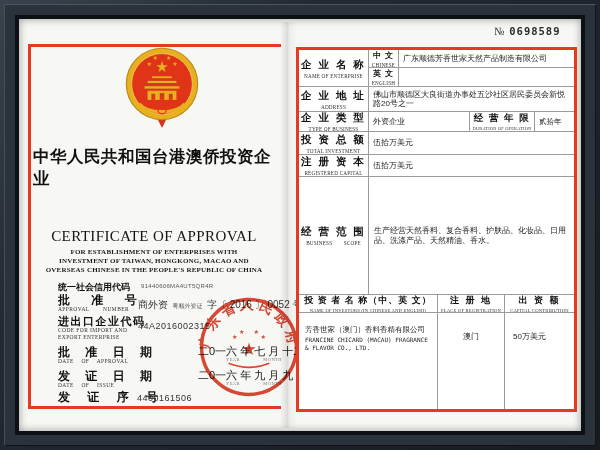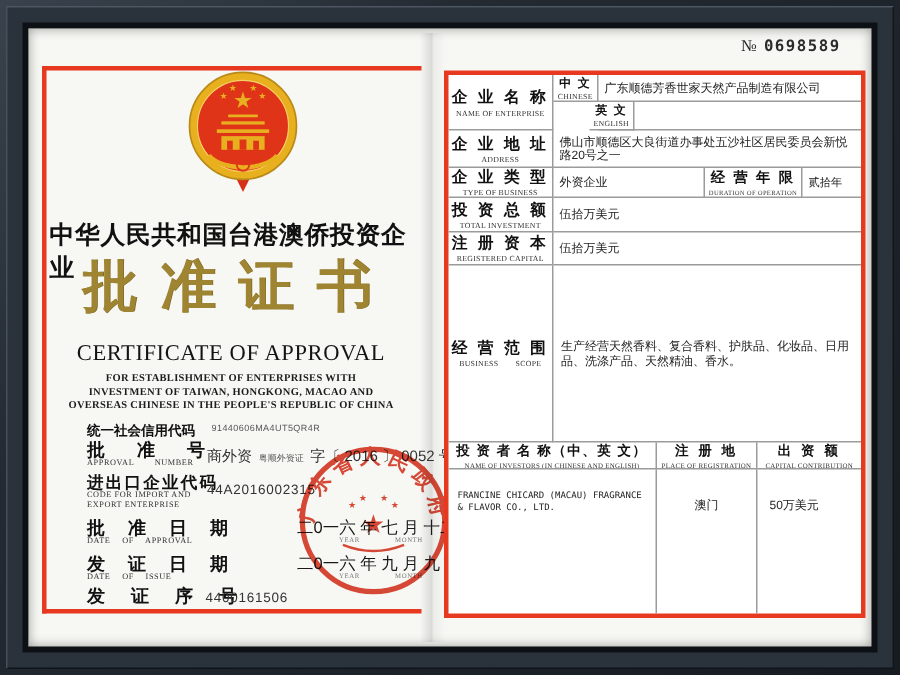--- a/index.html
+++ b/index.html
@@ -78,21 +78,20 @@
     <rect x="27" y="53" width="46" height="3.2" fill="#e8b01e"></rect>
     <rect x="31" y="59" width="38" height="12" fill="#e8b01e"></rect>
     <rect x="36" y="63" width="5" height="8" fill="#e03418"></rect>
     <rect x="47" y="62" width="6" height="9" fill="#e03418"></rect>
     <rect x="59" y="63" width="5" height="8" fill="#e03418"></rect>
     <path d="M20,76 C32,90 68,90 80,76" fill="none" stroke="#e8b01e" stroke-width="4"></path>
     <circle cx="50" cy="84" r="5.5" fill="none" stroke="#e03418" stroke-width="1.6"></circle>
   </svg>
 
   <div class="abs title-cn">中华人民共和国台港澳侨投资企业</div>
-  <div class="abs title-big">批准证书</div>
   <div class="abs title-en">CERTIFICATE OF APPROVAL</div>
   <div class="abs subt" style="top:248px">FOR ESTABLISHMENT OF ENTERPRISES WITH</div>
   <div class="abs subt" style="top:257px">INVESTMENT OF TAIWAN, HONGKONG, MACAO AND</div>
   <div class="abs subt" style="top:266px">OVERSEAS CHINESE IN THE PEOPLE'S REPUBLIC OF CHINA</div>
 
   <div class="abs flabel" style="left:58px;top:281px;font-size:9px;">统一社会信用代码</div>
   <div class="abs fval" style="left:141px;top:283px;font-size:6px;color:#555;letter-spacing:.3px;">91440606MA4UT5QR4R</div>
 
   <div class="abs flabel" style="left:58px;top:292px;font-size:12px;letter-spacing:9px;white-space:nowrap;">批 准 号</div>
   <div class="abs fcap" style="left:58px;top:306px;word-spacing:12px;">APPROVAL NUMBER</div>
@@ -140,21 +139,21 @@
 
     <div class="cell labcell br bb" style="left:0;top:0;width:70px;height:37px;">
       <div class="lab-cn">企 业 名 称</div>
       <div class="lab-en">NAME OF ENTERPRISE</div>
     </div>
     <div class="cell labcell br bb" style="left:70px;top:0;width:30px;height:18px;">
       <div class="lab-cn sm">中 文</div>
       <div class="lab-en">CHINESE</div>
     </div>
     <div class="cell valcell bb" style="left:100px;top:0;width:175px;height:18px;">广东顺德芳香世家天然产品制造有限公司</div>
-    <div class="cell labcell br bb" style="left:70px;top:18px;width:30px;height:19px;margin-left:24px;">
+    <div class="cell labcell br bb" style="left:70px;top:18px;width:30px;height:19px;">
       <div class="lab-cn sm">英 文</div>
       <div class="lab-en">ENGLISH</div>
     </div>
     <div class="cell valcell bb" style="left:100px;top:18px;width:175px;height:19px;"></div>
 
     <div class="cell labcell br bb" style="left:0;top:37px;width:70px;height:25px;">
       <div class="lab-cn">企 业 地 址</div>
       <div class="lab-en">ADDRESS</div>
     </div>
     <div class="cell valcell bb" style="left:70px;top:37px;width:205px;height:25px;line-height:9.5px;">佛山市顺德区大良街道办事处五沙社区居民委员会新悦路20号之一</div>
@@ -195,19 +194,20 @@
     <div class="cell labcell br bb" style="left:139px;top:245px;width:67px;height:18px;">
       <div class="lab-cn" style="font-size:9px;letter-spacing:2px;">注  册  地</div>
       <div class="lab-en hdr-en">PLACE OF REGISTRATION</div>
     </div>
     <div class="cell labcell bb" style="left:206px;top:245px;width:69px;height:18px;">
       <div class="lab-cn" style="font-size:9px;letter-spacing:2px;">出  资  额</div>
       <div class="lab-en hdr-en">CAPITAL CONTRIBUTION</div>
     </div>
 
     <div class="cell br" style="left:0;top:263px;width:139px;height:96px;padding:12px 4px 0 6px;">
+      <div class="inv-cn">芳香世家（澳门）香料香精有限公司</div>
       <div class="inv-en">FRANCINE CHICARD (MACAU) FRAGRANCE &amp; FLAVOR CO., LTD.</div>
     </div>
     <div class="cell br" style="left:139px;top:263px;width:67px;height:96px;padding-top:18px;text-align:center;font-size:8px;color:#222;">澳门</div>
     <div class="cell" style="left:206px;top:263px;width:69px;height:96px;padding:18px 0 0 8px;font-size:8px;color:#222;">50万美元</div>
 
   </div>
 </div>
 
 </body></html>

